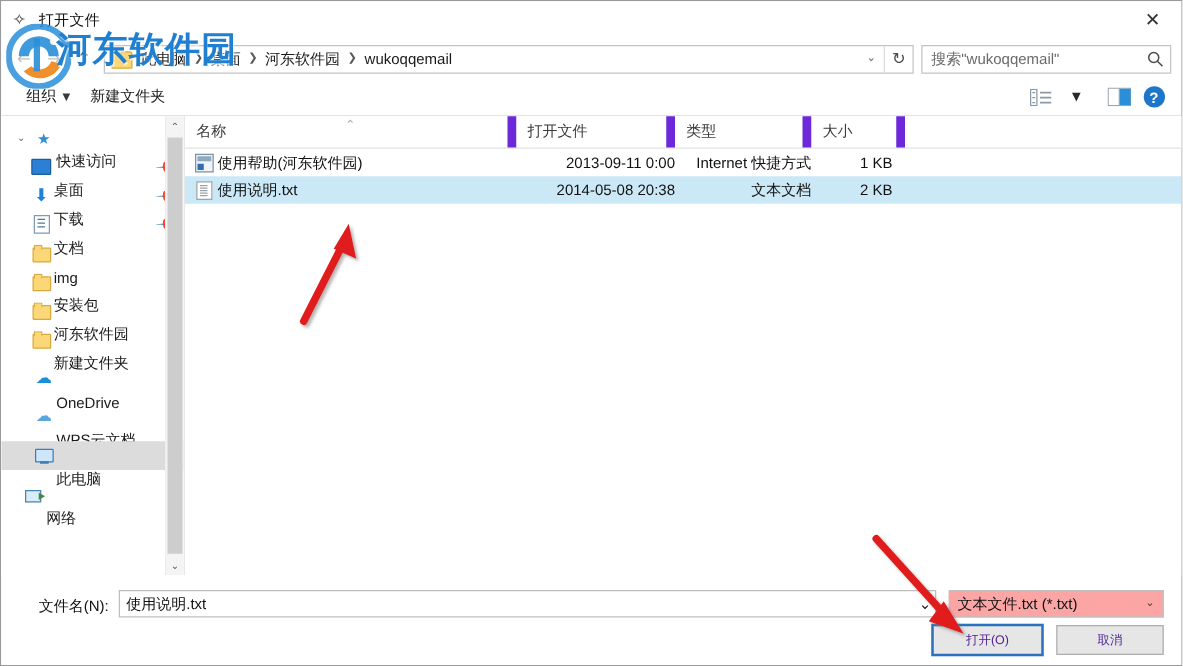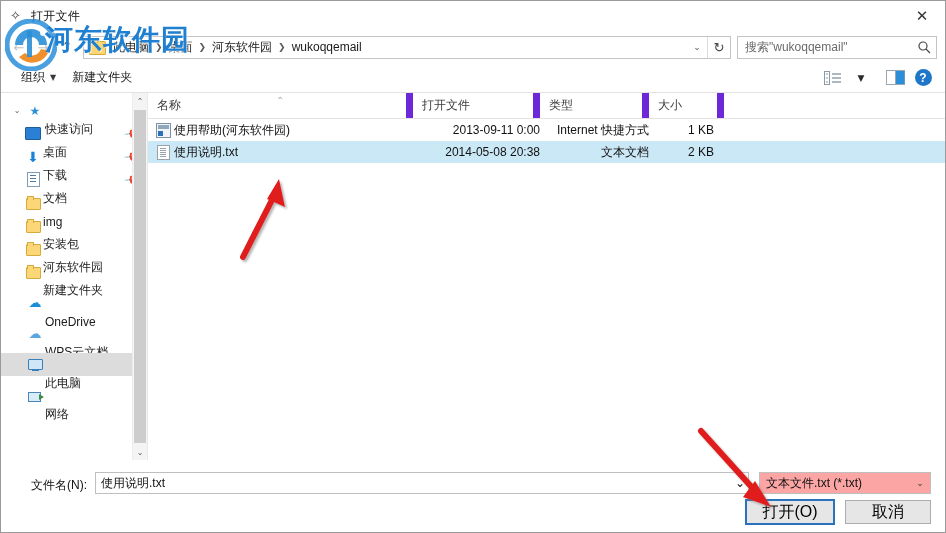--- a/index.html
+++ b/index.html
@@ -292,21 +292,21 @@
     flex:1 1 auto;font-size:12px;color:#111;padding-left:6px;white-space:nowrap;overflow:hidden;
   }
   .ftype .cv{
     width:20px;flex:0 0 20px;display:flex;align-items:center;justify-content:center;
     color:#3a3a3a;font-size:9px;font-family:"DejaVu Sans",sans-serif;
   }
   .frow2{display:flex;align-items:center;justify-content:flex-end;height:30px;padding-top:3px;}
   .btn{
     height:24px;min-width:86px;padding:0 10px;box-sizing:border-box;
     border:1px solid #adadad;background:#e6e6e6;
-    font-size:16px;color:#000000;display:flex;align-items:center;justify-content:center;
+    font-size:10px;color:#4c1d95;display:flex;align-items:center;justify-content:center;
     cursor:default;
   }
   .btn.primary{
     border:2px solid #2a72bd;background:#e6e6e6;height:26px;min-width:90px;
   }
   .btn+.btn{margin-left:10px;}
 
   
   .arrow-svg{position:absolute;pointer-events:none;}
   #arrow1{left:222px;top:170px;}
@@ -515,21 +515,21 @@
           <span class="sb-ico">
               <span class="ic-pc">
                 <b></b>
               </span>
             </span>
           <span class="sb-label">此电脑</span>
         </div>
 
         <div style="height:8px"></div>
 
-        <div class="sb-row lvl1" style="padding-left:24px">
+        <div class="sb-row lvl1" style="padding-left:16px">
           <span class="sb-ico">
               <span class="ic-net">
                 <u></u>
               </span>
             </span>
           <span class="sb-label">网络</span>
         </div>
       </div>
 
       <div class="sb-scroll">

